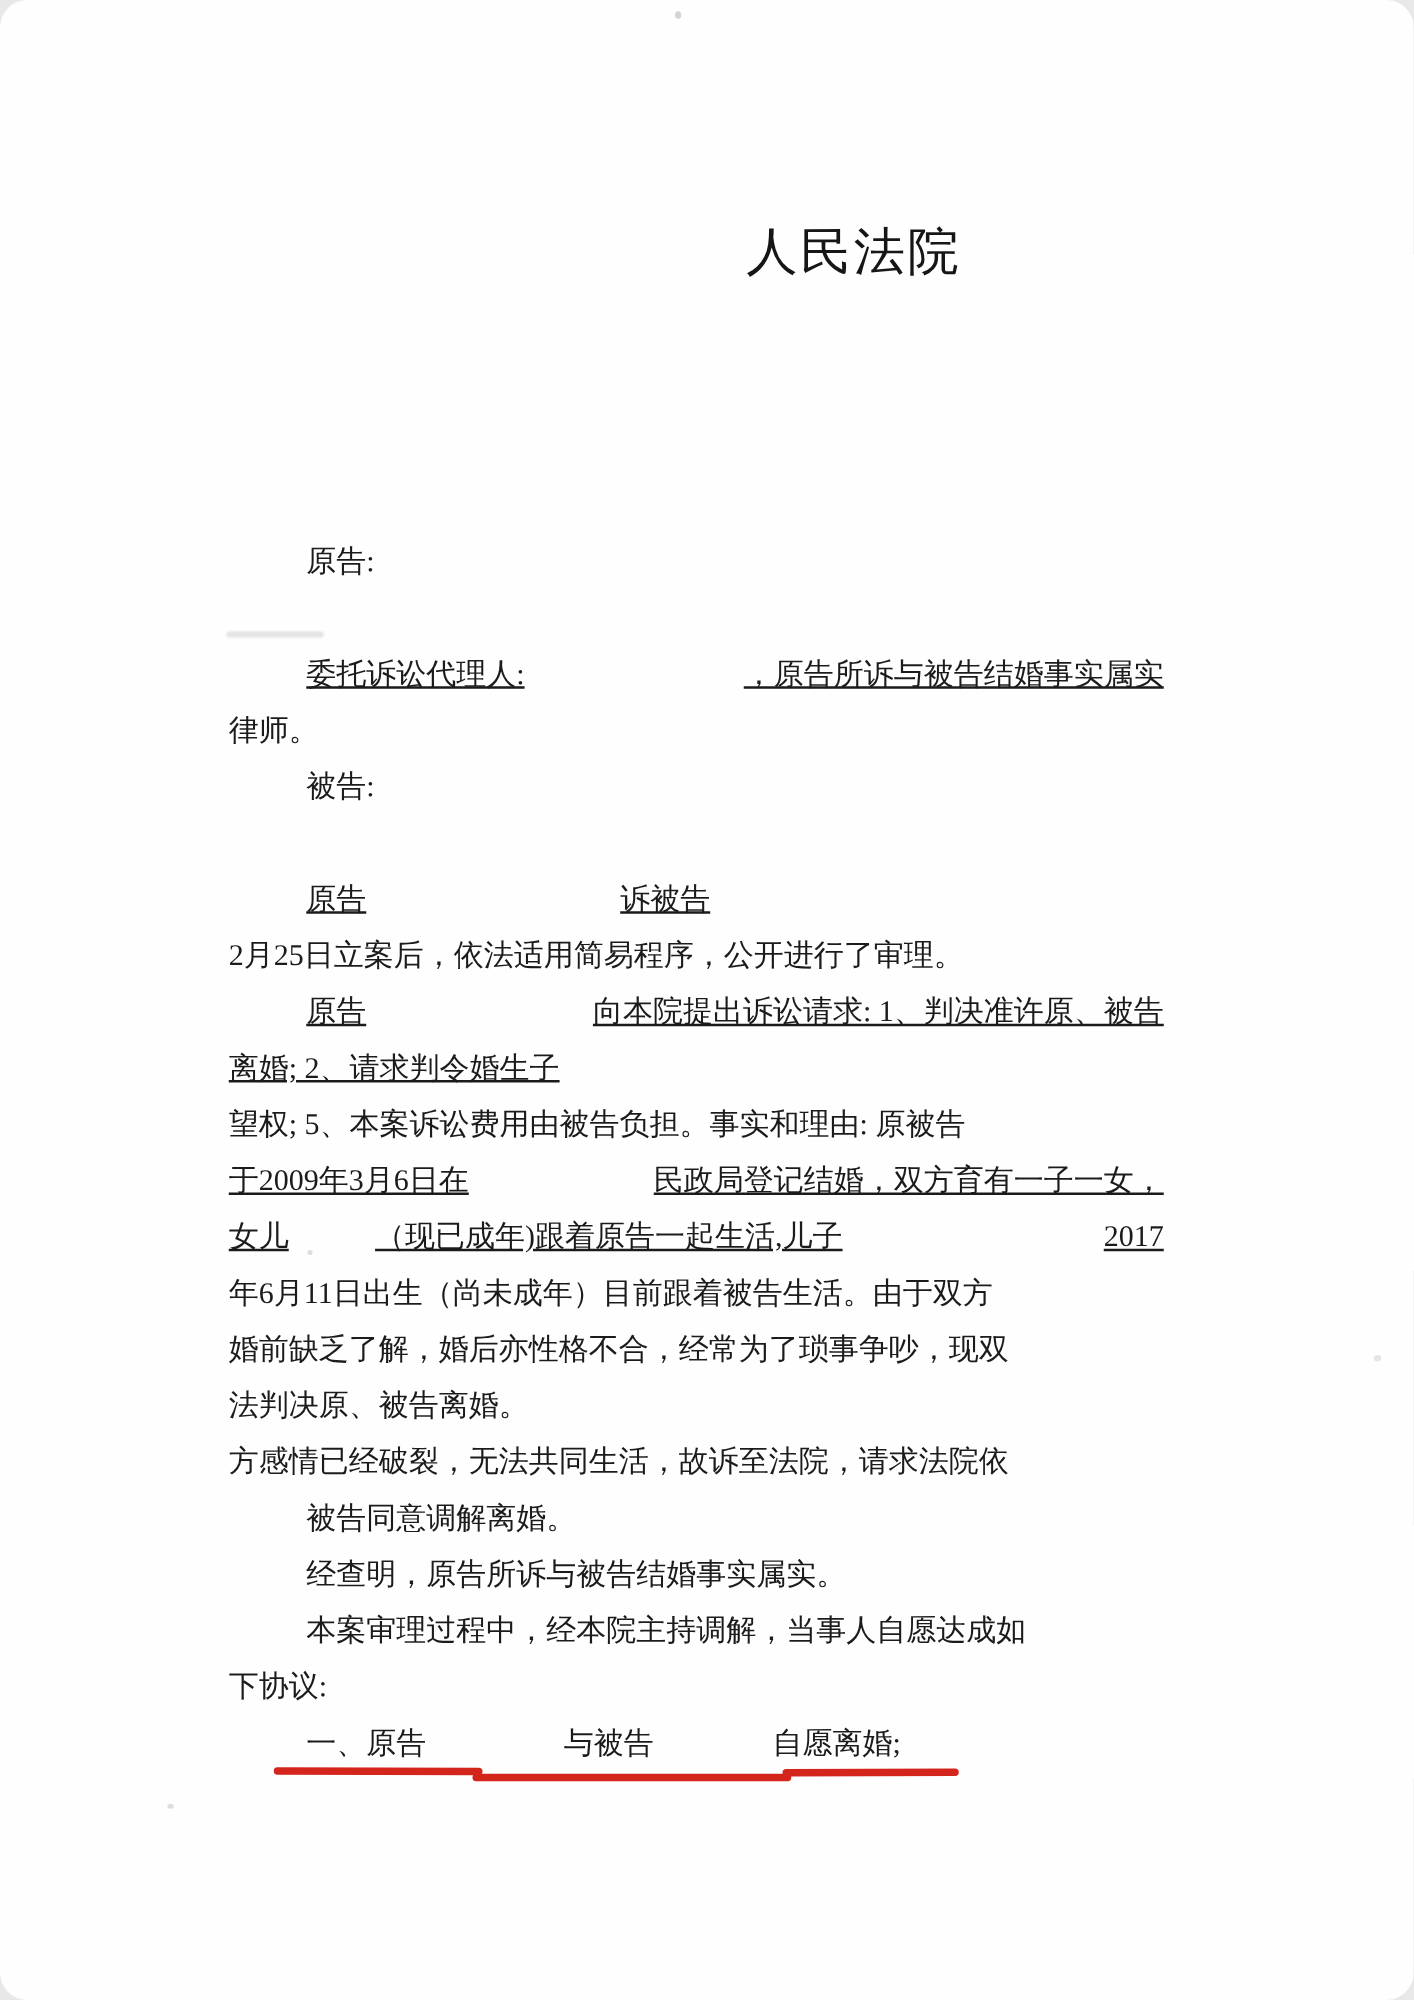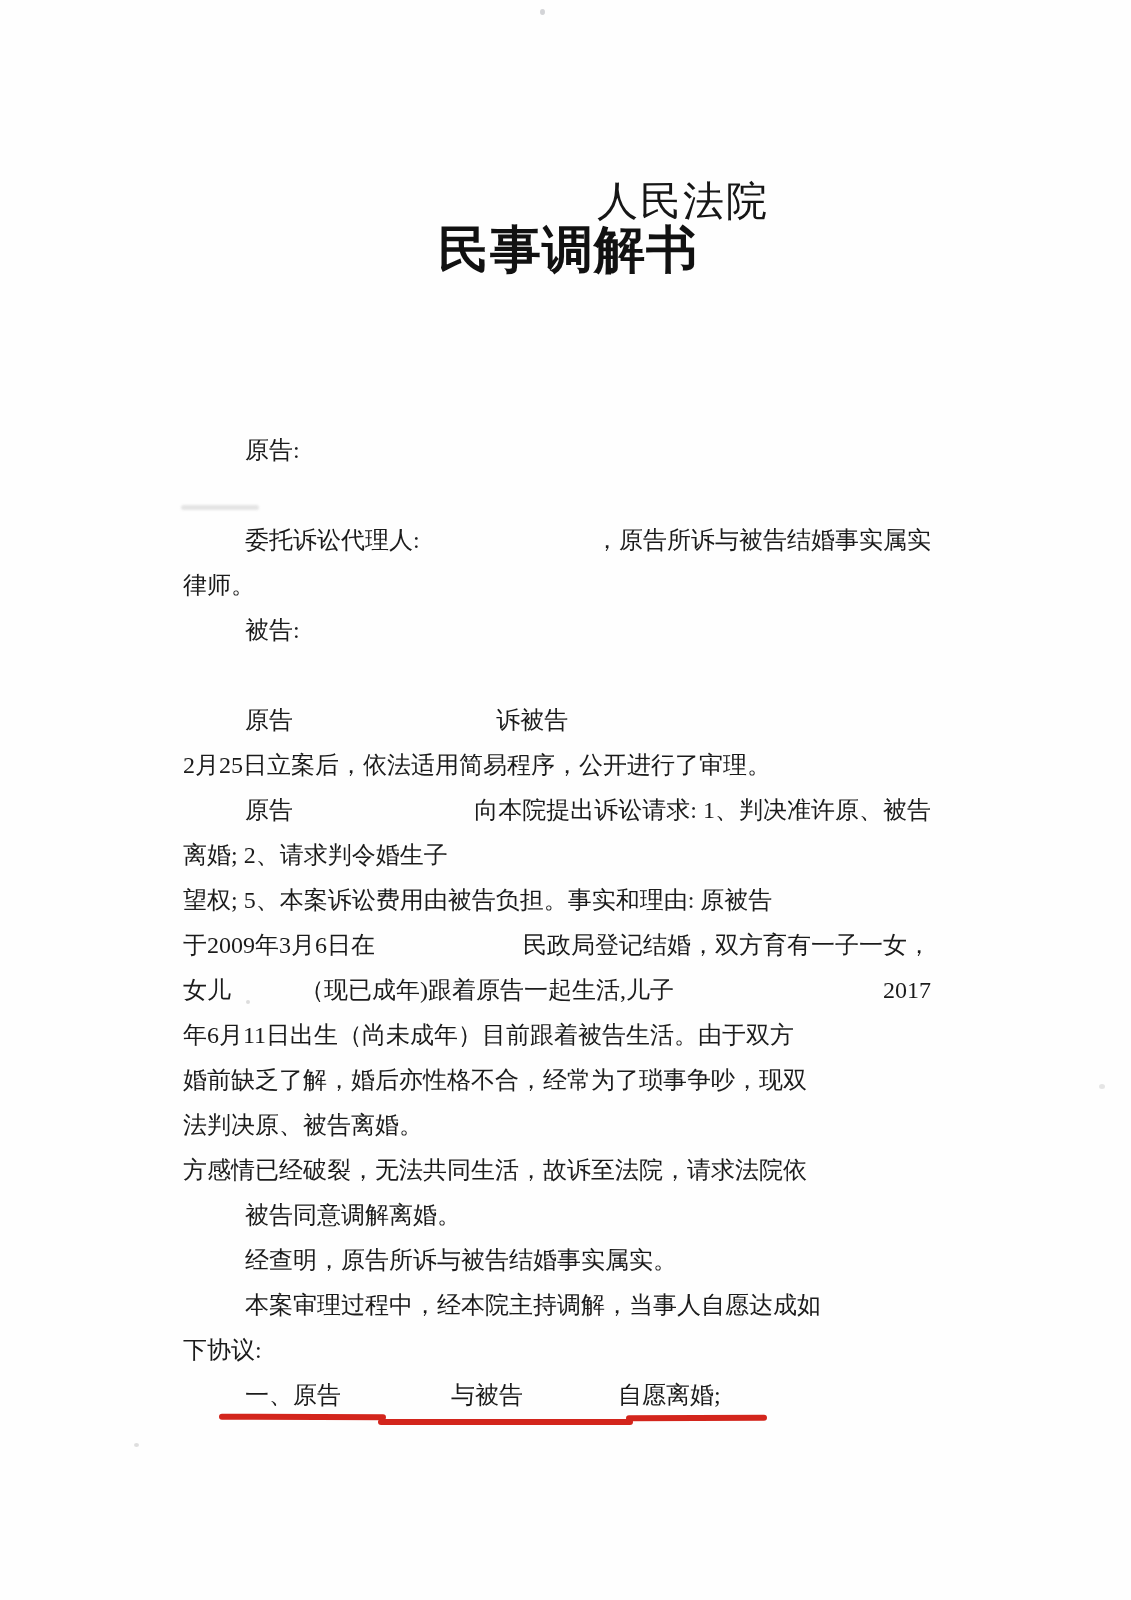--- a/index.html
+++ b/index.html
@@ -4,40 +4,41 @@
 <style>
   html,body{margin:0;padding:0;background:#e8e8e8;}
   .page{
     position:relative;
     width:1131px;height:1600px;
     margin:0 auto;
     background:#fefefe;
     overflow:hidden;
     font-family:"Liberation Serif","DejaVu Serif",serif;
     color:#1b1b1b;
+    border-radius:22px;
   }
   
   .court-name{
     position:absolute;left:597px;top:178px;
     font-size:41px;line-height:46px;letter-spacing:2px;
     font-weight:500;color:#161616;white-space:nowrap;
   }
   .doc-type{
     position:absolute;left:438px;top:221px;
     font-size:51px;line-height:58px;letter-spacing:1px;
     font-weight:bold;color:#111;white-space:nowrap;
   }
   
   .doc-body{
     position:absolute;left:183px;top:428px;width:748px;
     font-size:24px;line-height:45px;color:#1b1b1b;
   }
   .ln{height:45px;white-space:nowrap;}
   .ln.ind{padding-left:62px;}
-  .ln.flexln{display:flex;align-items:flex-end;}
+  .ln.flexln{display:flex;align-items:flex-end;text-decoration:underline;}
   .ln.flexln .run{white-space:nowrap;flex:0 0 auto;}
   .gap{display:inline-block;height:1px;}
   .run{display:inline;}
   
   .red-seg{position:absolute;height:6px;border-radius:3px;}
   .red-seg.s1{left:219px;top:1414px;width:167px;transform:rotate(.2deg);}
   .red-seg.s2{left:378px;top:1419px;width:255px;}
   .red-seg.s3{left:626px;top:1415px;width:141px;transform:rotate(-.2deg);}
   
   .speck{position:absolute;border-radius:50%;}
@@ -47,21 +48,20 @@
   .speck.d{left:1099px;top:1084px;width:6px;height:5px;background:#e2e2e2;opacity:.9;}
   .speck.e{left:246px;top:1000px;width:4px;height:4px;background:#cfcfcf;opacity:.7;}
 </style>
 </head>
 <body>
 
 <div class="page" style="background: rgb(254, 254, 254);">
 
   <div class="court-name">人民法院</div>
 
-  <div class="doc-type">民事调解书</div>
 
   <div class="doc-body" id="doc-body">
       <div class="ln ind"><span class="run">原告:</span></div>
       <div class="ln"></div>
       <div class="ln ind flexln">
         <span class="run">委托诉讼代理人:</span>
         <span class="gap" style="flex: 105 1 105px;"></span>
         <span class="run">，原告所诉与被告结婚事实属实</span>
       </div>
       <div class="ln"><span class="run">律师。</span></div>

